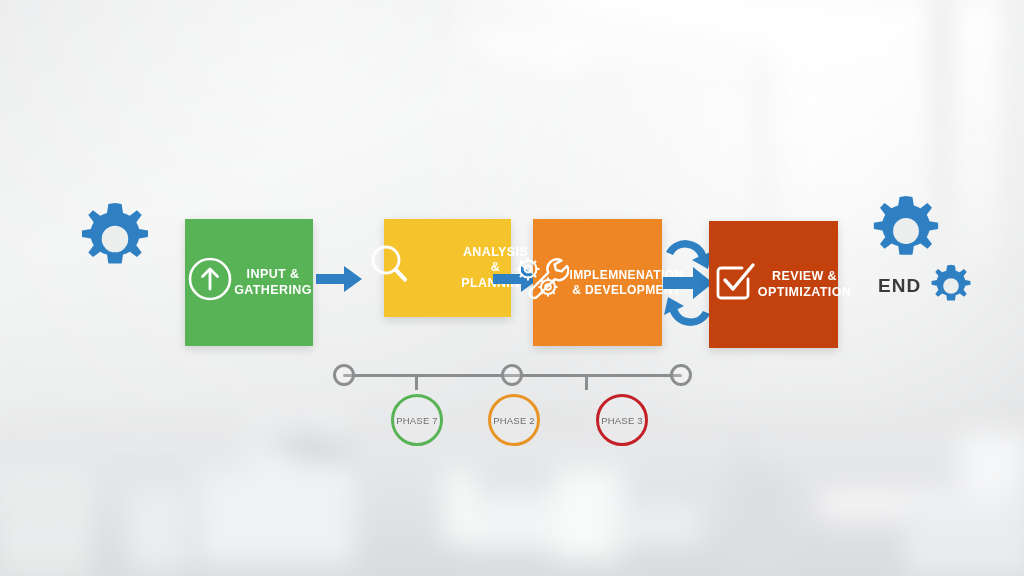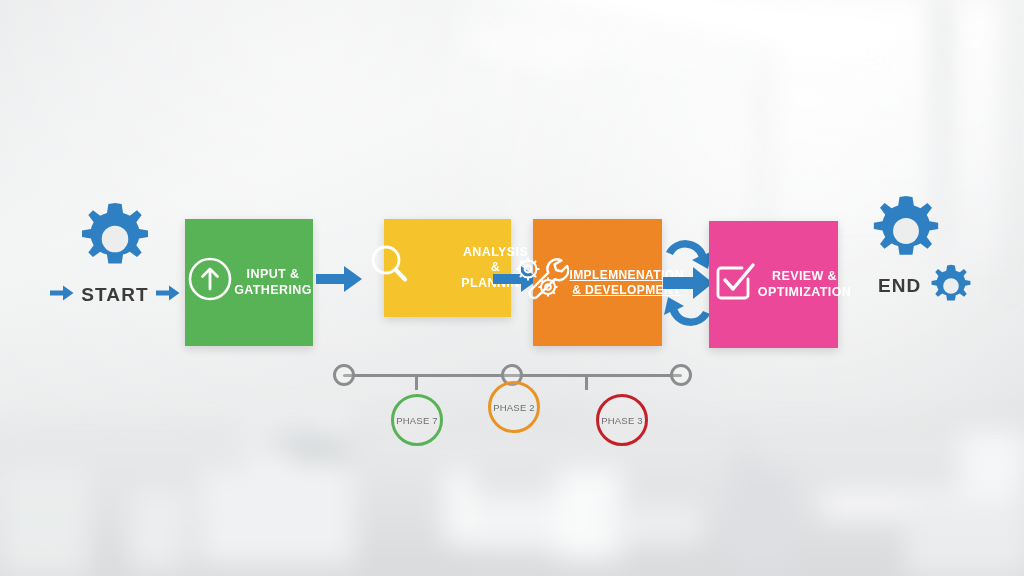--- a/index.html
+++ b/index.html
@@ -99,22 +99,22 @@
   }
   .node-icon { margin-bottom:7px; line-height:0; }
   .node-label {
     font-size:12.5px; font-weight:bold; letter-spacing:.4px;
     text-align:center; line-height:1.22;
     white-space:pre-line;
   }
   .box-green  { left:185px; top:219px; width:128px; height:127px; background:#58b256; }
   .box-yellow { left:384px; top:219px; width:127px; height:98px; background:#f5c32c;gap:48px; }
   .box-orange { left:533px; top:219px; width:129px; height:127px; background:#ee8625; }
-  .box-red    { left:709px; top:221px; width:129px; height:127px; background:#ec4899;padding-left:14px; }
-  .box-orange .node-label { font-size:12px;text-decoration:underline; }
+  .box-red    { left:709px; top:221px; width:129px; height:127px; background:#c2410c;padding-left:14px; }
+  .box-orange .node-label { font-size:12px; }
 
   .arrow-straight { position:absolute; }
   .ar-1 { left:316px; top:265px; }
   .ar-2 { left:493px; top:265px; }
   .cyc  { left:660px; top:222px; }
 
   .start-block { position:absolute; left:50px; top:200px; width:130px; height:120px; }
   .start-gear  { position:absolute; left:26px; top:0px; }
   .start-row   {
     position:absolute; left:0px; top:84px; width:130px;
@@ -154,21 +154,21 @@
     position:absolute; width:52px; height:52px;
     border-radius:50%; border:3px solid #999;
     display:flex; align-items:center; justify-content:center;
     background:rgba(255,255,255,0.12);
   }
   .phase-text {
     font-size:9.5px; color:#6d6e70; font-weight:normal; letter-spacing:.2px;
     white-space:nowrap;
   }
   .ph-1 { left:66px;  top:34px; border-color:#58b256; }
-  .ph-2 { left:163px; top:21px; border-color:#e89425;justify-content:center; }
+  .ph-2 { left:163px; top:34px; border-color:#e89425;justify-content:center; }
   .ph-3 { left:259px; top:34px; border-color:#c32127;margin-left:12px; }
 </style>
 </head>
 <body>
 
 <div id="stage">
 
   <div class="bg-layer bg-base"></div>
   <div class="bg-layer bg-blur">
     <div class="bg-shape window-pane pane-1"></div>
@@ -200,33 +200,20 @@
 
   <div class="fg">
 
     <div class="start-block">
       <span class="start-gear">
         <svg width="78" height="78" viewBox="0 0 100 100">
           <path fill="#2f80c2" d="M50 4 l8.5 1.2 1.8 11.4 a34 34 0 0 1 8.7 3.6 l9.2-6.9 6 6 -6.9 9.2 a34 34 0 0 1 3.6 8.7 l11.4 1.8 0 8.5 -11.4 1.8 a34 34 0 0 1-3.6 8.7 l6.9 9.2 -6 6 -9.2-6.9 a34 34 0 0 1-8.7 3.6 l-1.8 11.4 -8.5 0 -8.5 0 -1.8-11.4 a34 34 0 0 1-8.7-3.6 l-9.2 6.9 -6-6 6.9-9.2 a34 34 0 0 1-3.6-8.7 l-11.4-1.8 0-8.5 11.4-1.8 a34 34 0 0 1 3.6-8.7 l-6.9-9.2 6-6 9.2 6.9 a34 34 0 0 1 8.7-3.6 l1.8-11.4z"></path>
           <circle cx="50" cy="50" r="17" fill="#eceded"></circle>
         </svg>
       </span>
-      <div class="start-row">
-        <span>
-          <svg width="24" height="16" viewBox="0 0 24 16">
-            <path fill="#2f80c2" d="M0 5.5 h13 V0.5 L23.5 8 L13 15.5 V10.5 H0 z"></path>
-          </svg>
-        </span>
-        <span class="ms-label">START</span>
-        <span>
-          <svg width="24" height="16" viewBox="0 0 24 16">
-            <path fill="#2f80c2" d="M0 5.5 h13 V0.5 L23.5 8 L13 15.5 V10.5 H0 z"></path>
-          </svg>
-        </span>
-      </div>
     </div>
 
     <div class="node-box box-green">
       <span class="node-icon">
         <svg width="48" height="48" viewBox="0 0 48 48">
           <circle cx="24" cy="24" r="20" fill="none" stroke="#ffffff" stroke-width="2.6"></circle>
           <path d="M24 34 V15" stroke="#ffffff" stroke-width="2.8" stroke-linecap="round" fill="none"></path>
           <path d="M16.5 21.5 L24 14 L31.5 21.5" stroke="#ffffff" stroke-width="2.8" fill="none" stroke-linecap="round" stroke-linejoin="round"></path>
         </svg>
       </span>

